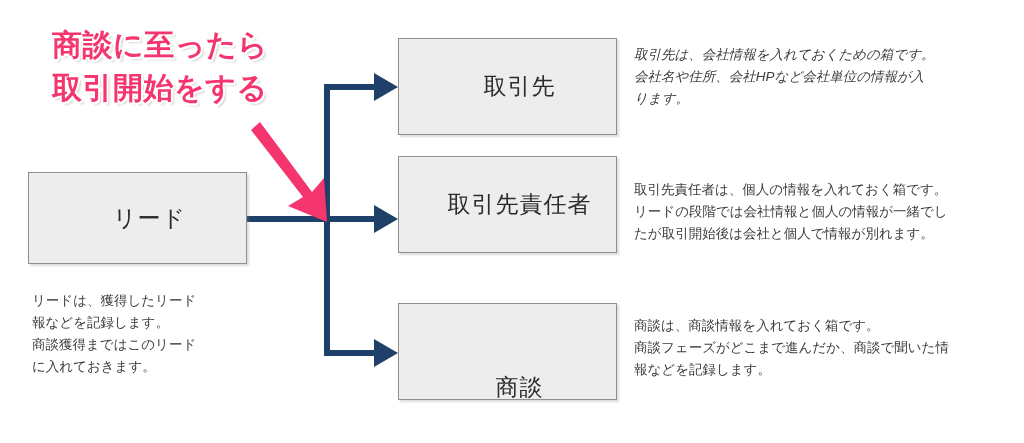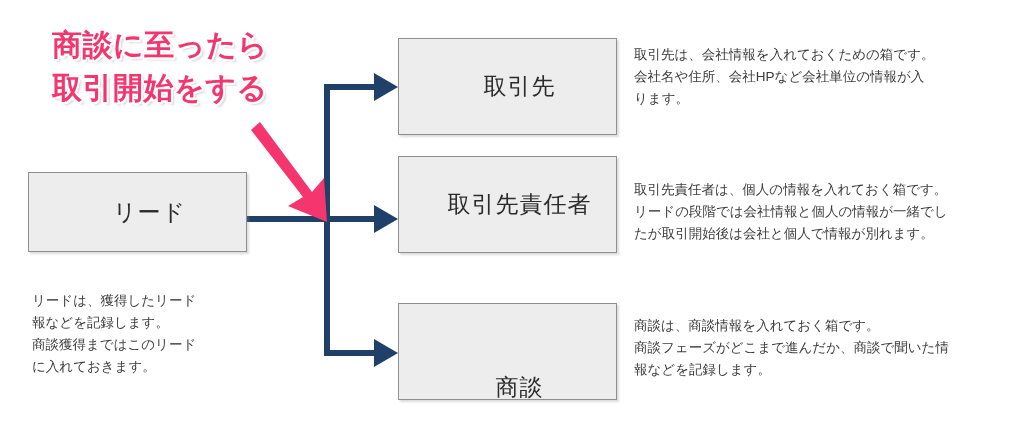--- a/index.html
+++ b/index.html
@@ -56,21 +56,21 @@
     box-shadow: 1.5px 1.5px 2px rgba(140,140,140,0.30);
     padding-left: 24px;
   }
   .node-box .node-label {
     font-size: 23px;
     color: #2b2b2b;
     letter-spacing: 1px;
     line-height: 1;
   }
 
-  #box-lead        { left: 28px;  top: 172px; width: 219px; height: 80px; }
+  #box-lead        { left: 28px;  top: 172px; width: 219px; height: 92px; }
   #box-account     { left: 398px; top: 38px;  width: 219px; height: 97px; }
   #box-contact     { left: 398px; top: 156px; width: 219px; height: 97px; }
   #box-opportunity { left: 398px; top: 303px; width: 219px; height: 97px; align-items: flex-end; }
 
   
   .conn {
     position: absolute;
     background: #1F4068;
   }
   
@@ -108,21 +108,21 @@
 
   
   .desc {
     position: absolute;
     font-size: 13.5px;
     line-height: 1.62;
     color: #3c3c3c;
     white-space: pre-line;
   }
   #desc-lead        { left: 32px;  top: 290px; width: 240px; }
-  #desc-account     { left: 634px; top: 44px;  width: 366px; }
+  #desc-account     { left: 634px; top: 44px;  width: 366px; font-style: italic; }
   #desc-contact     { left: 634px; top: 179px; width: 366px; }
   #desc-opportunity { left: 634px; top: 315px; width: 366px; }
 </style>
 </head>
 <body>
 
 <div id="canvas">
 
   <div class="headline">商談に至ったら
 取引開始をする</div>

